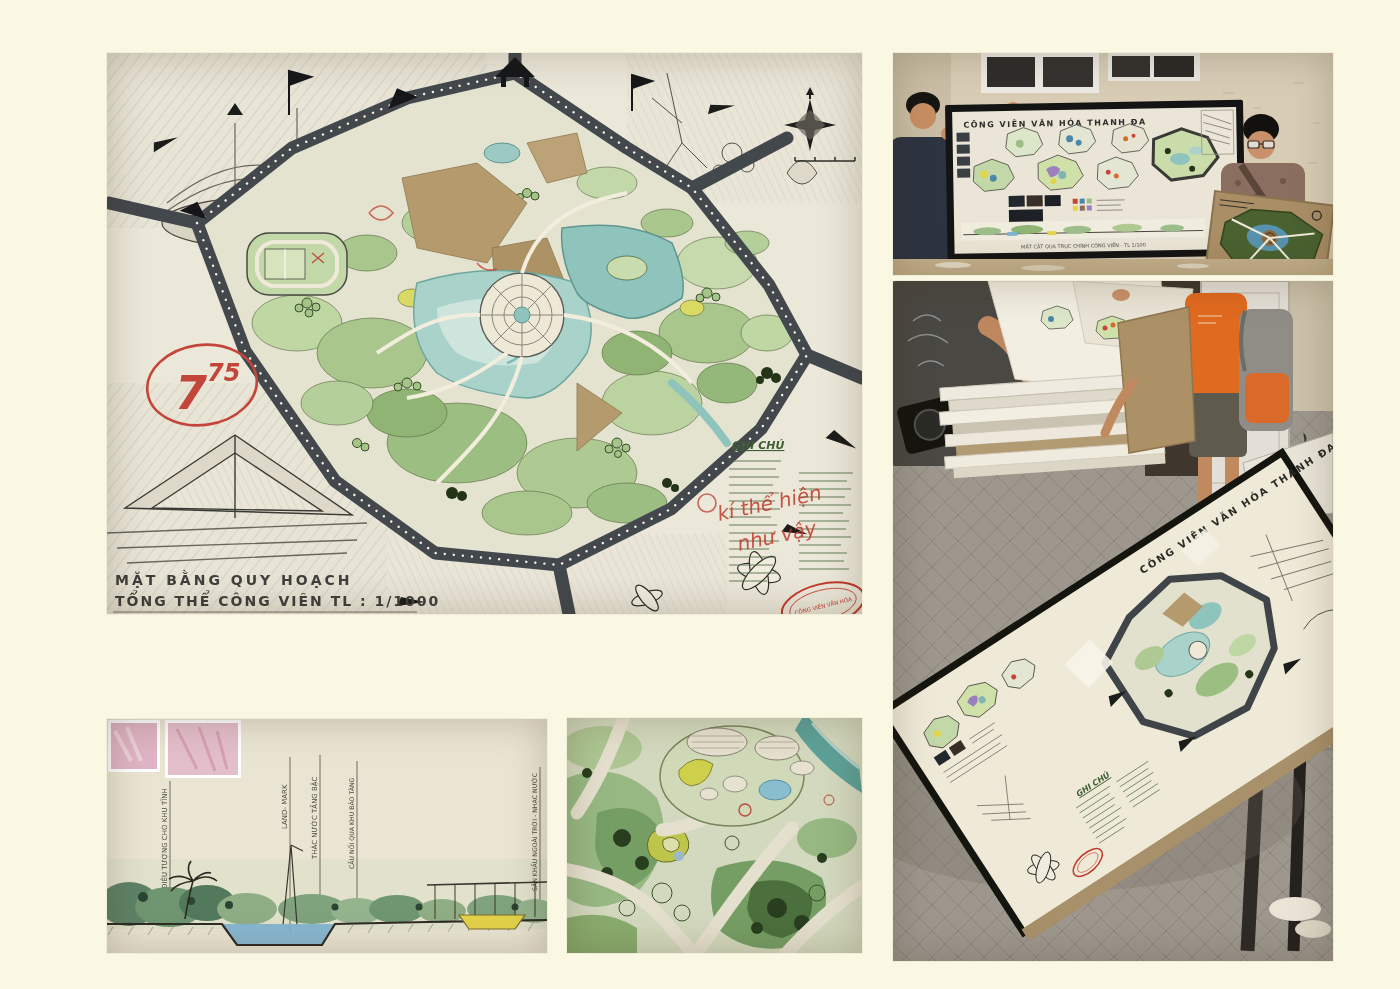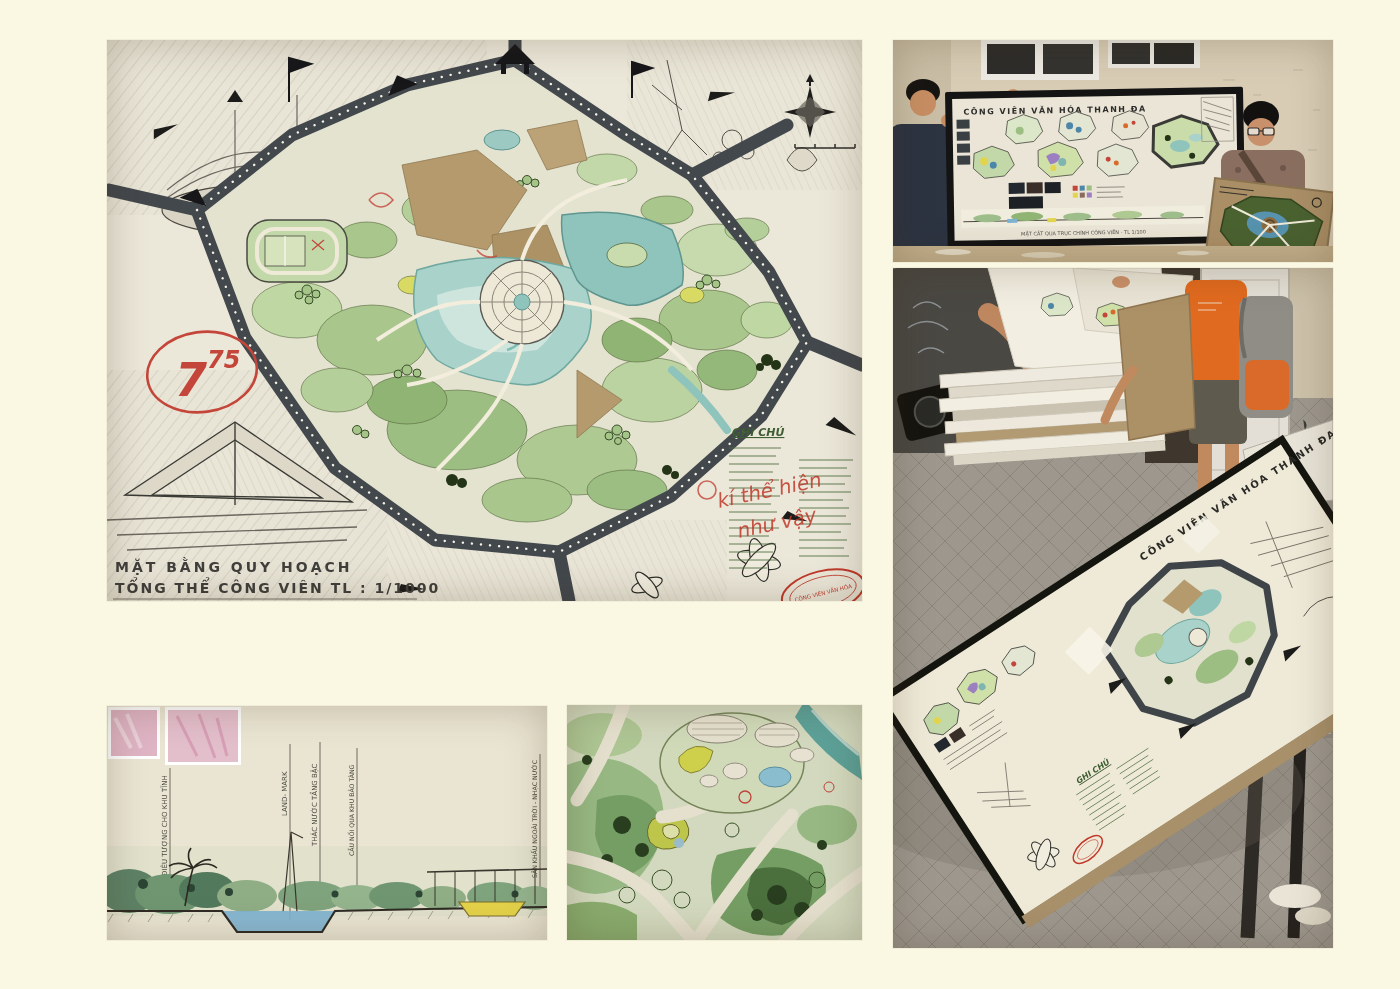--- a/index.html
+++ b/index.html
@@ -1,21 +1,21 @@
 <!DOCTYPE html>
 <html><head>
 <meta charset="utf-8">
 <style>
   html,body{margin:0;padding:0;}
   body{
     width:1400px;height:989px;position:relative;overflow:hidden;
     background:#FAF7E2;
     font-family:"DejaVu Sans",sans-serif;
   }
-  .panel{position:absolute;overflow:hidden;box-shadow:0 0 0 1px rgba(0,0,0,0.04);}
+  .panel{position:absolute;overflow:hidden;box-shadow:0 0 0 1px rgba(0,0,0,0.04);margin-top:13px;}
   .panel svg{display:block;width:100%;height:100%;}
   .vignette:after{
     content:"";position:absolute;inset:0;pointer-events:none;
     box-shadow:inset 0 0 40px rgba(60,40,10,0.25);
   }
   #panel-masterplan {left:107px;top:40px;width:755px;height:561px;}
   #panel-students   {left:893px;top:40px;width:440px;height:222px;}
   #panel-table      {left:893px;top:268px;width:440px;height:680px;}
   #panel-section    {left:107px;top:706px;width:440px;height:234px;}
   #panel-closeup    {left:567px;top:705px;width:295px;height:235px;}

